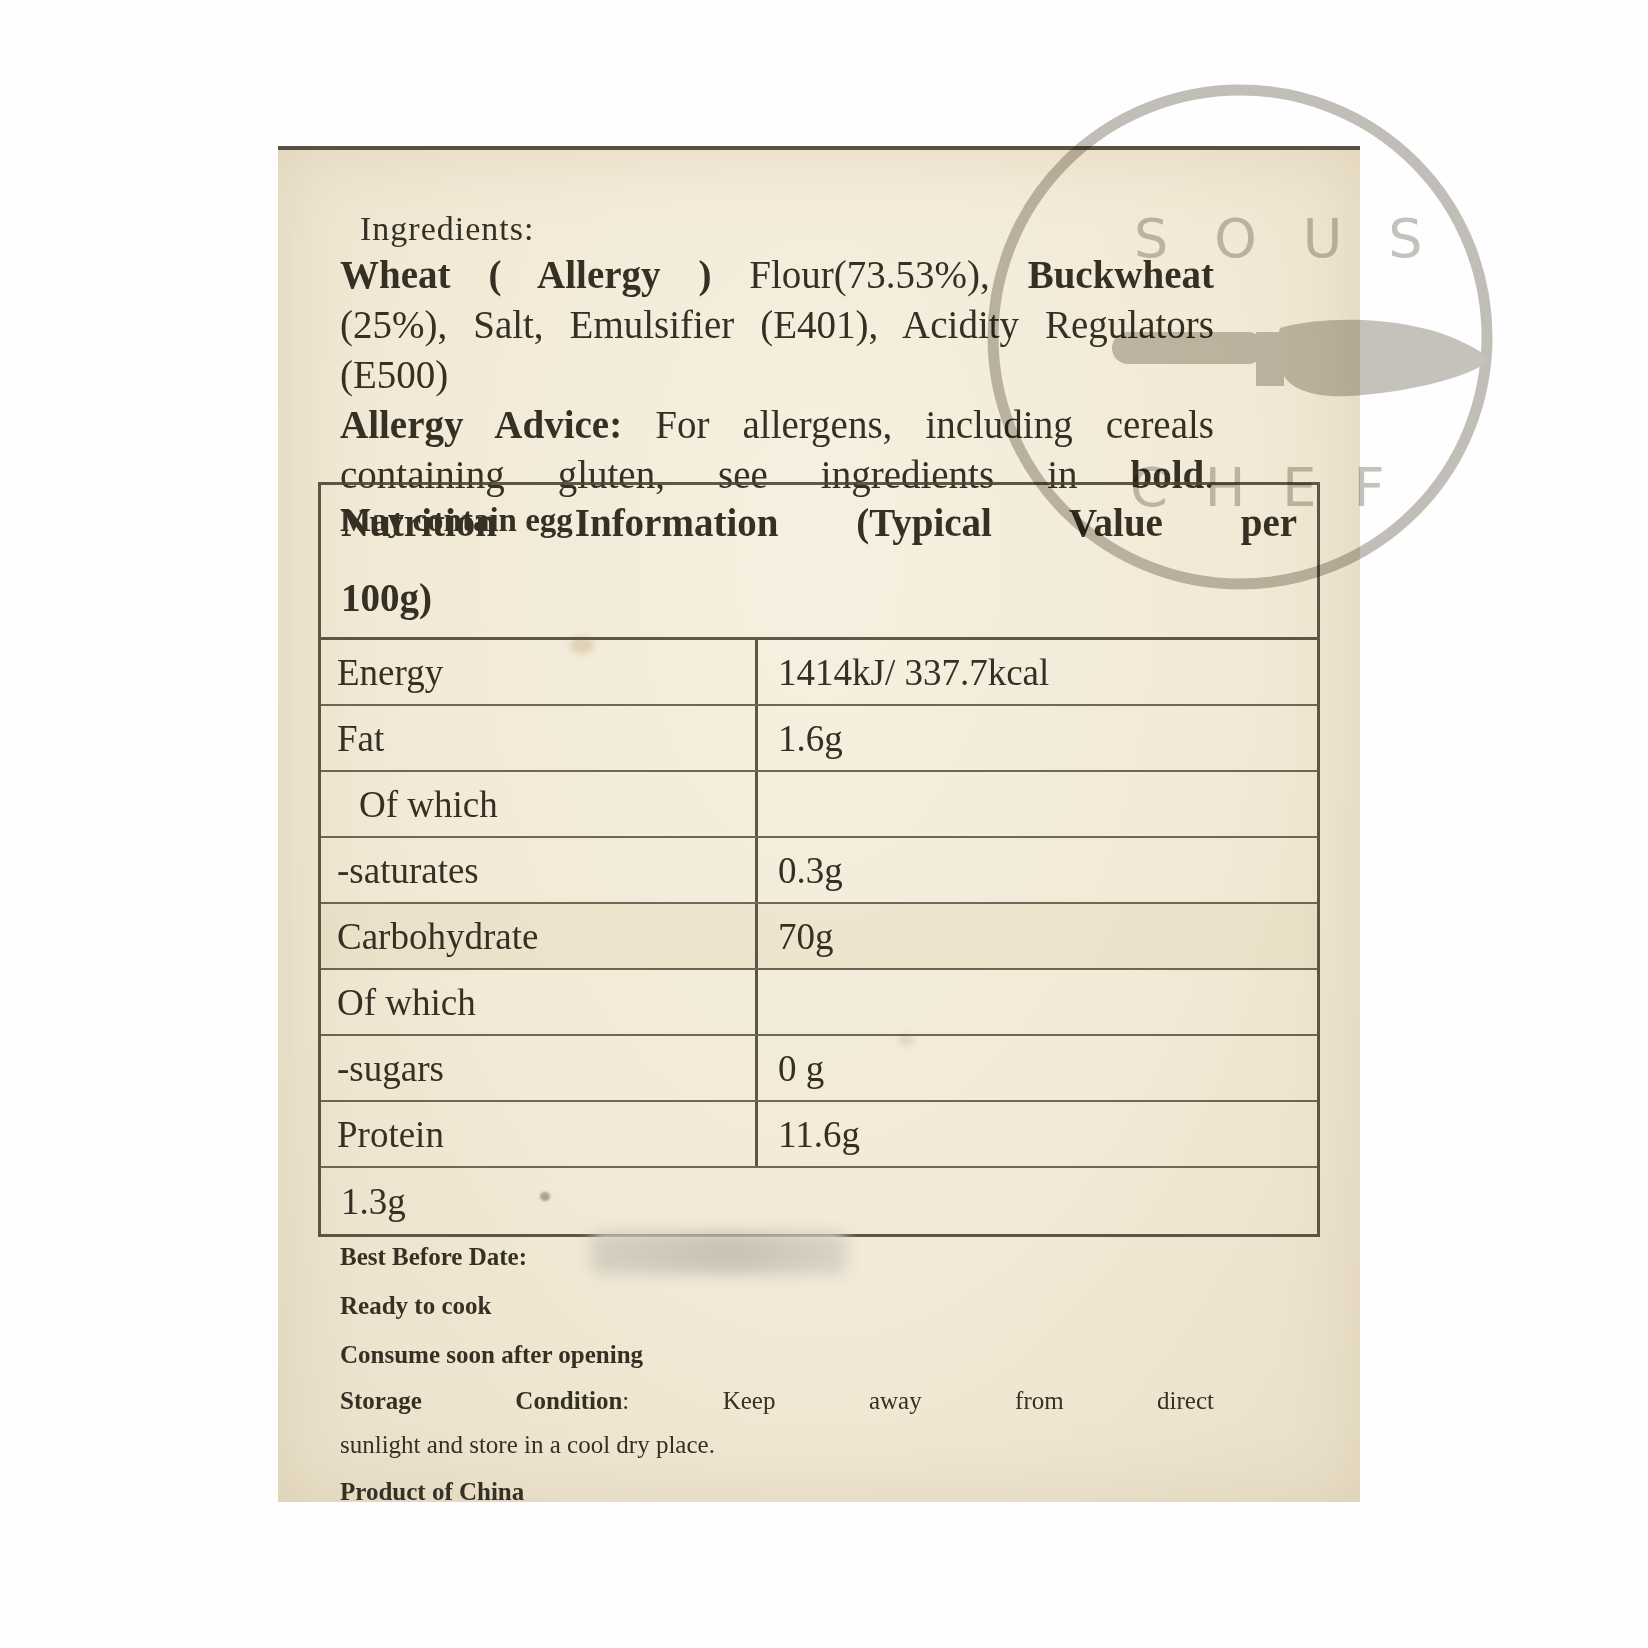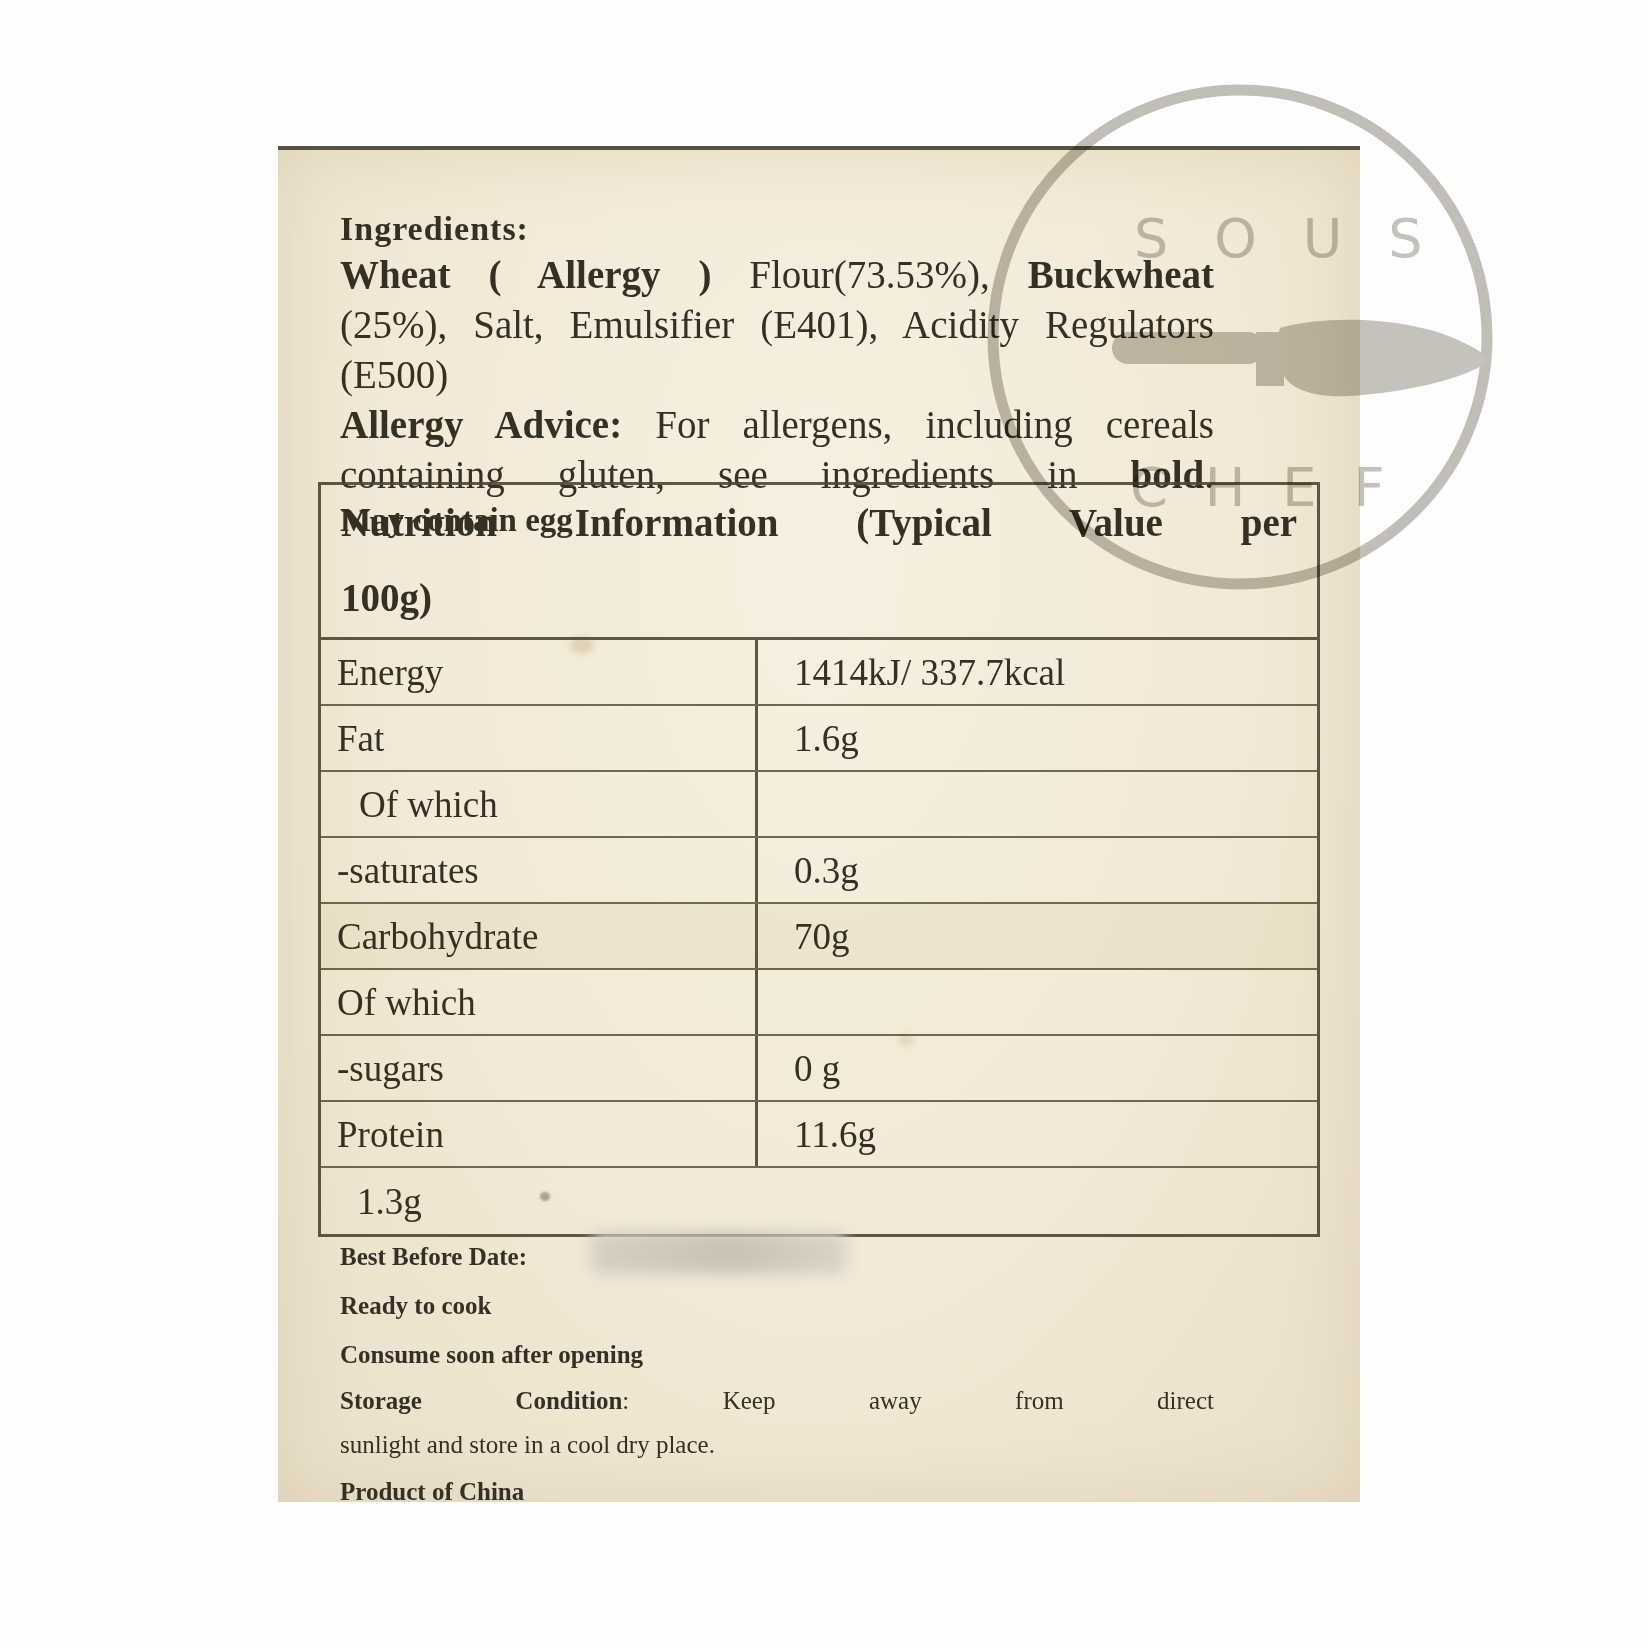--- a/index.html
+++ b/index.html
@@ -14,21 +14,21 @@
     border-top:4px solid rgba(62,54,40,0.85);
     box-shadow:inset 0 0 70px rgba(190,170,130,0.28);
     color:#362f24;
   }
   .speck{position:absolute;border-radius:50%;pointer-events:none;}
   .speck.s1{left:292px;top:486px;width:24px;height:18px;background:rgba(150,118,60,0.22);filter:blur(3px);}
   .speck.s2{left:262px;top:1042px;width:10px;height:9px;background:rgba(90,78,55,0.45);filter:blur(1px);}
   .speck.s3{left:620px;top:884px;width:16px;height:12px;background:rgba(150,125,70,0.18);filter:blur(3px);}
 
   .ingredients{position:absolute;left:62px;top:58px;width:874px;}
-  .ing-heading{font-size:34px;font-weight:bold;letter-spacing:1px;line-height:42px;}
+  .ing-heading{font-size:34px;font-weight:normal;letter-spacing:1px;line-height:42px;margin-left:20px;}
   .ing-line{font-size:39px;line-height:50px;}
   .just{text-align:justify;text-align-last:justify;}
   .b{font-weight:bold;}
   .may-contain{font-size:33px;font-weight:bold;margin-top:1px;line-height:38px;}
 
   .ntable{
     position:absolute;left:40px;top:332px;width:1002px;
     border:3px solid rgba(78,70,52,0.9);
     box-sizing:border-box;
   }
@@ -45,21 +45,21 @@
     font-size:37px;
   }
   .nrow:last-child{border-bottom:none;}
   .nrow.tint{background:rgba(215,198,158,0.20);}
   .ncell-label{
     width:437px;box-sizing:border-box;flex:none;
     border-right:3px solid rgba(78,70,52,0.9);
     padding-left:16px;display:flex;align-items:center;
   }
   .ncell-label.indent{padding-left:38px;}
-  .ncell-value{flex:1;padding-left:36px;display:flex;align-items:center;border-radius:29px;}
+  .ncell-value{flex:1;padding-left:20px;display:flex;align-items:center;border-radius:29px;}
 
   .footer{position:absolute;left:62px;top:1082px;width:900px;font-size:25px;font-weight:bold;}
   .f-line{line-height:49px;}
   .f-storage{line-height:44px;text-align:justify;text-align-last:justify;width:874px;}
   .f-storage2{line-height:44px;}
   .reg{font-weight:normal;}
   .date-blur{
     display:inline-block;width:256px;height:42px;margin-left:64px;vertical-align:-9px;
     background:linear-gradient(90deg,#d6d0c2,#c9c3b6 55%,#dad4c7);
     border-radius:10px;filter:blur(7px);

